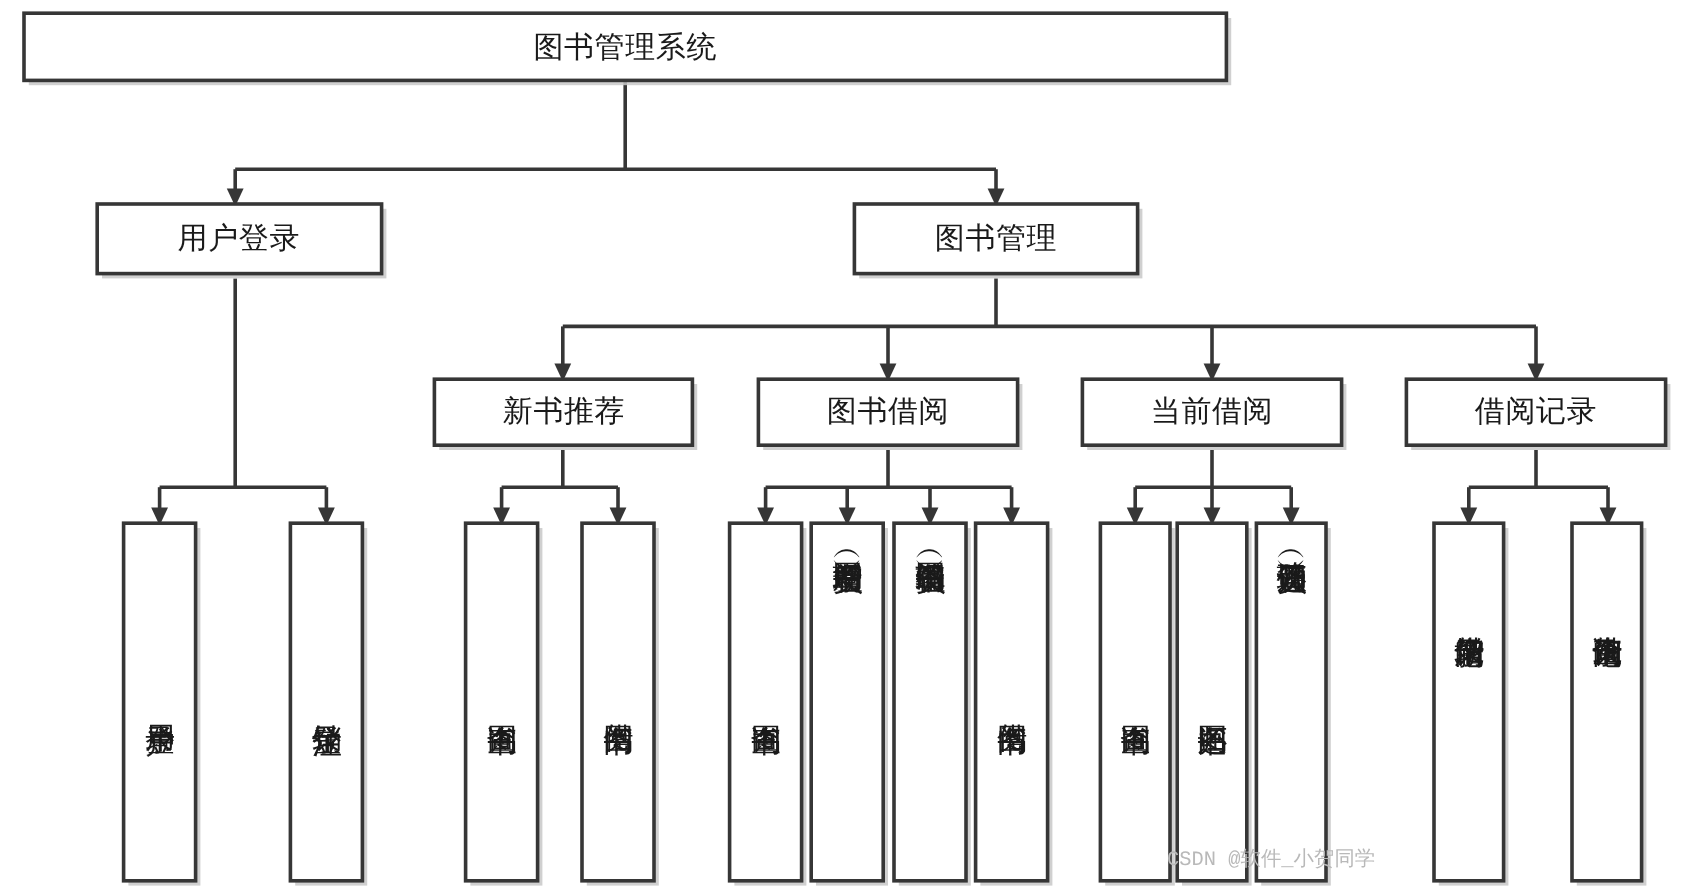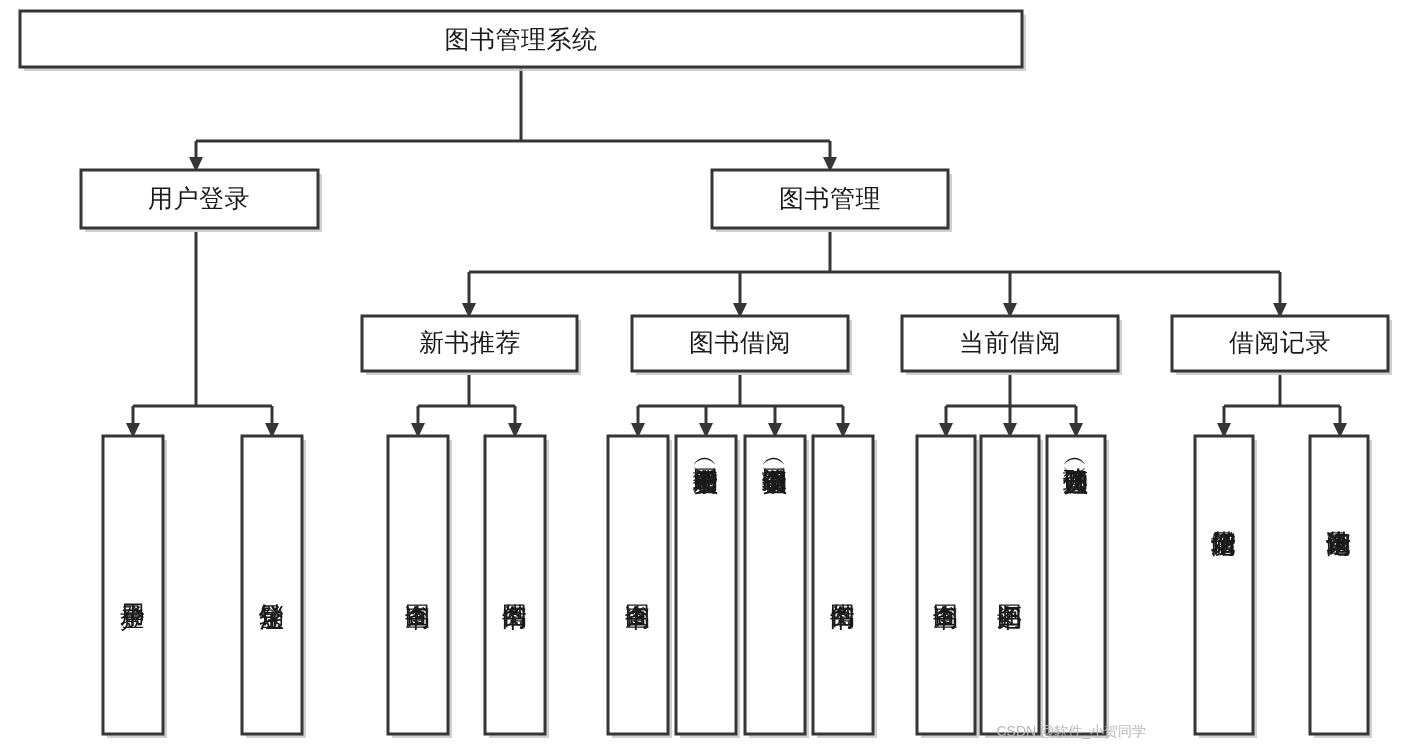--- a/index.html
+++ b/index.html
@@ -54,23 +54,23 @@
   }
   .node-label-vertical {
     fill: #1a1a1a;
     font-family: "Liberation Sans", "DejaVu Sans", sans-serif;
     font-size: 25px;
     letter-spacing: 0.5px;
   }
   .watermark {
     position: absolute;
     right: 14px;
-    bottom: 6px;
-    font-family: Liberation Sans, sans-serif;
-    font-size: 14px;
+    bottom: 20px;
+    font-family: Liberation Mono, monospace;
+    font-size: 17px;
     color: #b9b9b9;
     white-space: nowrap;
     pointer-events: none;
     user-select: none;
   }
 </style>
 </head>
 <body>
 
 <div id="diagram-root">

